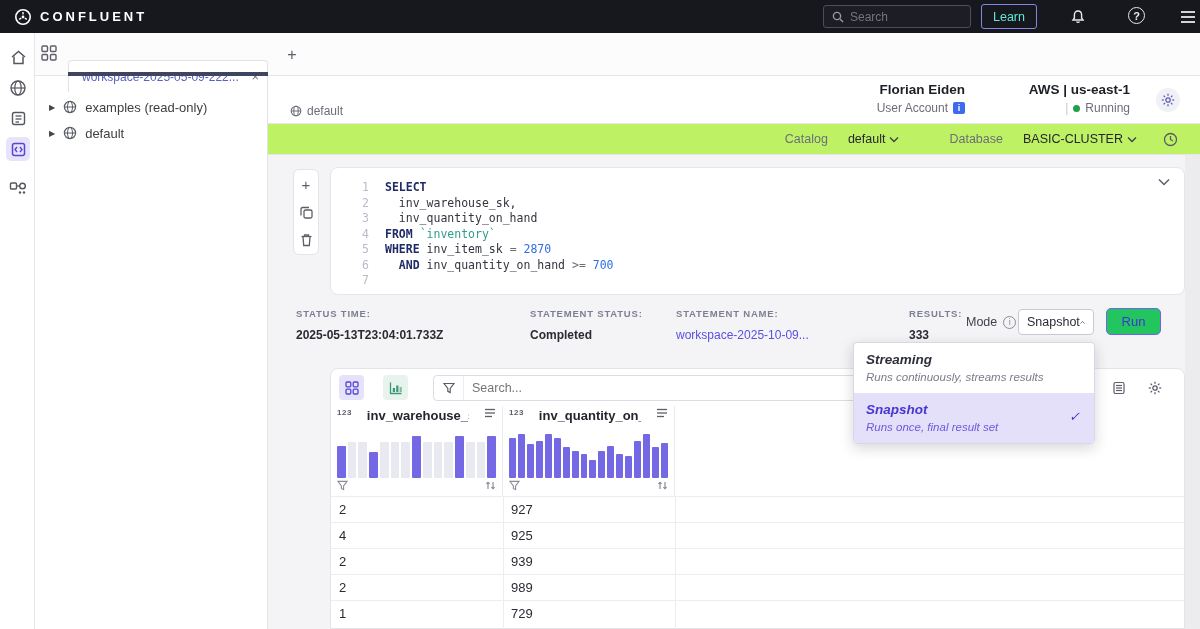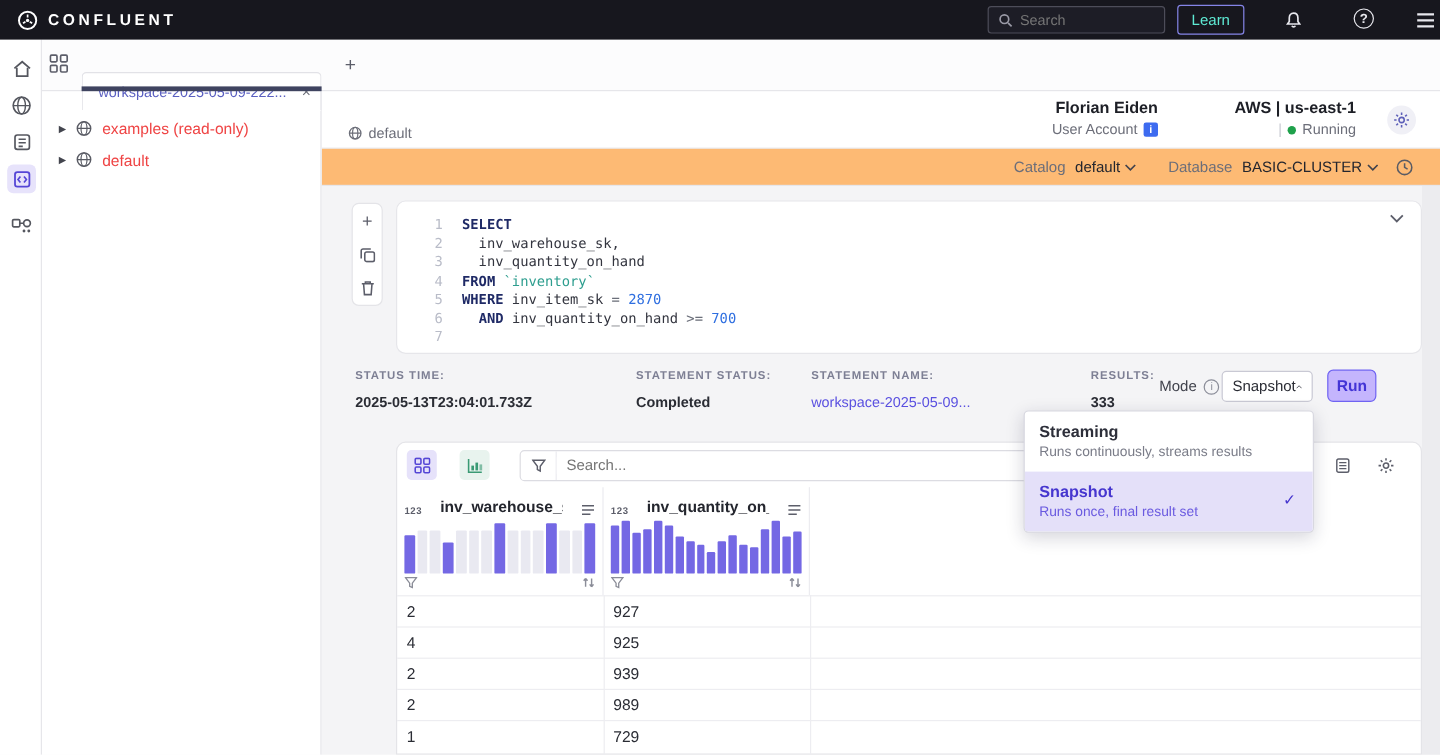--- a/index.html
+++ b/index.html
@@ -29,39 +29,39 @@
   
   .leftrail { position:absolute; left:0; top:33px; width:35px; height:596px; background:#fff; border-right:1px solid #e6e6ea; z-index:11; }
   .rail-icon { position:absolute; left:7px; width:22px; height:22px; color:#55575f; display:flex; align-items:center; justify-content:center; }
   .rail-icon.active { background:#e7e3fb; border-radius:5px; color:#5546d6; width:24px; height:24px; left:6px; }
 
   
   .treepanel { position:absolute; left:35px; top:76px; width:233px; height:553px; background:#fff; border-right:1px solid #e3e3e8; z-index:5; }
   .tree-item { display:flex; align-items:center; gap:8px; height:26px; padding-left:14px; cursor:pointer; }
   .caret { color:#43454e; font-size:8px; }
   .tree-item svg { color:#595b64; }
-  .tlabel { font-size:13px; color:#ef4444; }
+  .tlabel { font-size:13px; color:#404040; }
 
   
   .main { position:absolute; left:268px; top:76px; width:932px; height:553px; }
   .wsheader { position:absolute; left:0; top:0; width:932px; height:48px; background:#fff; border-bottom:1px solid #e6e6ea; }
   .ws-title { position:absolute; left:22px; top:7px; font-size:15px; font-weight:bold; color:#1d1f26; }
   .ws-sub { position:absolute; left:22px; top:28px; display:flex; align-items:center; gap:5px; color:#6c6e79; font-size:12px; }
   .hdr-user { position:absolute; right:235px; top:6px; text-align:right; }
   .hdr-user-name { font-size:13.5px; font-weight:bold; color:#1d1f26; }
   .hdr-user-type { font-size:12px; color:#6c6e79; margin-top:4px; display:flex; align-items:center; gap:5px; justify-content:flex-end; }
   .user-badge { width:12px; height:12px; background:#3d6bf0; border-radius:2px; color:#fff; font-size:9px; display:inline-flex; align-items:center; justify-content:center; font-weight:bold; }
   .hdr-cloud { position:absolute; right:70px; top:6px; text-align:right; }
   .hdr-cloud-name { font-size:13.5px; font-weight:bold; color:#1d1f26; }
   .hdr-status { font-size:12px; color:#6c6e79; margin-top:4px; display:flex; align-items:center; gap:5px; justify-content:flex-end; }
   .dot { width:7px; height:7px; border-radius:50%; background:#1fa14b; display:inline-block; }
   .hdr-gear { position:absolute; right:20px; top:12px; width:24px; height:24px; color:#5d5fb8; background:#f0f0f6; border-radius:50%; display:flex; align-items:center; justify-content:center; cursor:pointer; }
 
   
-  .ctxbar { position:absolute; left:0; top:48px; width:932px; height:31px; background:#fdba74; border-bottom:1px solid #e6e6ea; display:flex; align-items:center; justify-content:flex-end; gap:8px; padding-right:22px; font-size:12.5px; }
+  .ctxbar { position:absolute; left:0; top:48px; width:932px; height:31px; background:#bef264; border-bottom:1px solid #e6e6ea; display:flex; align-items:center; justify-content:flex-end; gap:20px; padding-right:22px; font-size:12.5px; }
   .ctx-label { color:#6c6e79; }
   .ctx-value { color:#24262e; display:flex; align-items:center; gap:4px; cursor:pointer; }
   .ctx-sep { width:10px; }
   .ctx-clock { color:#595b64; margin-left:6px; cursor:pointer; }
 
   
   .content { position:absolute; left:0; top:79px; width:932px; height:474px; background:#f4f4f6; }
 
   .sidetools { position:absolute; left:25px; top:14px; width:26px; background:#fff; border:1px solid #e4e4e8; border-radius:6px; display:flex; flex-direction:column; }
   .sidetool-btn { height:28px; display:flex; align-items:center; justify-content:center; color:#5c5e6a; cursor:pointer; }
@@ -79,53 +79,53 @@
 
   
   .stmt-field { position:absolute; top:153px; }
   .stmt-label { font-size:9.5px; font-weight:bold; letter-spacing:0.8px; color:#7d7f94; }
   .stmt-value { font-size:12px; color:#2a2c34; margin-top:9px; }
   .stmt-value.bold { font-weight:bold; }
   .stmt-value.link { color:#5a50e0; cursor:pointer; }
   .mode-wrap { position:absolute; left:698px; top:160px; display:flex; align-items:center; gap:6px; font-size:12.5px; color:#40424c; }
   .info-i { width:13px; height:13px; border:1px solid #8a8c98; border-radius:50%; color:#8a8c98; font-size:9px; display:inline-flex; align-items:center; justify-content:center; }
   .mode-select { position:absolute; left:750px; top:154px; width:76px; height:26px; background:#fff; border:1px solid #c9c9d4; border-radius:4px; display:flex; align-items:center; justify-content:space-between; padding:0 8px; font-size:12.5px; color:#2a2c34; cursor:pointer; }
-  .run-btn { position:absolute; left:838px; top:153px; width:41px; height:27px; background:#c4b5fd; border:1.5px solid #6f63f2; border-radius:5px; color:#4334d6; font-size:13px; cursor:pointer;font-weight:bold; }
+  .run-btn { position:absolute; left:838px; top:153px; width:55px; height:27px; background:#22c55e; border:1.5px solid #6f63f2; border-radius:5px; color:#4334d6; font-size:13px; cursor:pointer; }
 
   
   .rescard { position:absolute; left:62px; top:213px; width:855px; height:261px; background:#fff; border:1px solid #e4e4e8; border-radius:8px 8px 0 0; }
   .res-toolbar { position:absolute; left:0; top:0; width:100%; height:37px; display:flex; align-items:center; padding:0 8px; gap:19px; }
   .view-btn { width:25px; height:25px; border-radius:4px; display:flex; align-items:center; justify-content:center; cursor:pointer; color:#5c5e6a; }
   .view-btn.grid-active { background:#e6e2fa; color:#5546d6; }
   .view-btn.chart-tint { background:#e8f3ee; color:#3a9a74; }
   .res-search { flex:1; height:26px; margin-left:6px; border:1px solid #dcdce2; border-radius:4px; background:#fff; display:flex; align-items:center; max-width:648px; }
   .funnel-slot { width:30px; display:flex; align-items:center; justify-content:center; color:#5c5e6a; border-right:1px solid #ececf0; height:100%; cursor:pointer; }
   .res-search input { border:none; outline:none; font-size:12.5px; color:#8b8d98; padding:0 8px; flex:1; font-family:"Liberation Sans", sans-serif; }
   .res-right { margin-left:auto; display:flex; gap:22px; color:#5c5e6a; padding-right:14px; }
   .res-right > div { cursor:pointer; }
 
   .res-col { position:absolute; top:37px; width:172px; height:90px; border-right:1px solid #ececf0; }
-  .col-head { display:flex; align-items:flex-end; height:24px; padding:2px 6px 0 6px; gap:15px; }
+  .col-head { display:flex; align-items:flex-start; height:24px; padding:2px 6px 0 6px; gap:15px; }
   .type-badge { font-size:8px; font-weight:bold; color:#5c5e6a; letter-spacing:0.5px; }
   .col-name { font-size:13px; color:#24262e; font-weight:bold; flex:1; text-align:center; white-space:nowrap; overflow:hidden; }
   .col-menu { color:#5c5e6a; cursor:pointer; }
   .hist { display:flex; align-items:flex-end; gap:2px; height:44px; margin:4px 6px 0 6px; }
   .hist .bar { flex:1; border-radius:1px; }
   .col-filterrow { display:flex; justify-content:space-between; padding:2px 6px; color:#8b8d98; }
   .col-filterrow span { cursor:pointer; }
 
   .res-body { position:absolute; left:0; top:127px; width:853px; height:134px; }
   .res-row { position:absolute; left:0; width:853px; height:26px; border-top:1px solid #ededf1; }
   .cell { position:absolute; top:5px; font-size:13px; color:#2a2c34; }
   .cell.c0 { left:8px; }
   .cell.c1 { left:180px; }
   .vline { position:absolute; top:127px; width:1px; height:134px; background:#ededf1; }
 
   
-  .modemenu { position:absolute; left:853px; top:342px; width:242px; background:#fff; border:1px solid #d8d8e0; border-radius:4px; box-shadow:0 4px 14px rgba(30,30,60,0.18); z-index:40; overflow:hidden; }
+  .modemenu { position:absolute; left:853px; top:342px; width:242px; background:#fff; border:1px solid #d8d8e0; border-radius:4px; box-shadow:0 4px 14px rgba(30,30,60,0.18); z-index:40; overflow:hidden;font-style:italic; }
   .menu-option { position:relative; padding:9px 12px 10px 12px; cursor:pointer; }
   .menu-option .mo-title { font-size:13.5px; font-weight:bold; color:#2d2f3a; }
   .menu-option .mo-desc { font-size:11.5px; color:#7a7c88; margin-top:4px; }
   .menu-option.selected { background:#e4e0f9; }
   .menu-option.selected .mo-title { color:#4636cf; }
   .menu-option.selected .mo-desc { color:#6a5ae0; }
   .mo-check { position:absolute; right:14px; top:16px; color:#4636cf; font-size:13px; display:none; }
   .menu-option.selected .mo-check { display:block; }
 
   .right-gutter { position:absolute; left:1185px; top:155px; width:15px; height:474px; background:#ececef; }
@@ -355,21 +355,21 @@
       <div class="stmt-field" style="left:28px;">
         <div class="stmt-label">STATUS TIME:</div>
         <div class="stmt-value bold">2025-05-13T23:04:01.733Z</div>
       </div>
       <div class="stmt-field" style="left:262px;">
         <div class="stmt-label">STATEMENT STATUS:</div>
         <div class="stmt-value bold">Completed</div>
       </div>
       <div class="stmt-field" style="left:408px;">
         <div class="stmt-label">STATEMENT NAME:</div>
-        <div class="stmt-value link">workspace-2025-05-09...</div>
+        <div class="stmt-value link">workspace-2025-10-09...</div>
       </div>
       <div class="stmt-field" style="left:641px;">
         <div class="stmt-label">RESULTS:</div>
         <div class="stmt-value bold">333</div>
       </div>
 
       <div class="mode-wrap">
         <span>Mode</span>
         <span class="info-i">i</span>
       </div>

